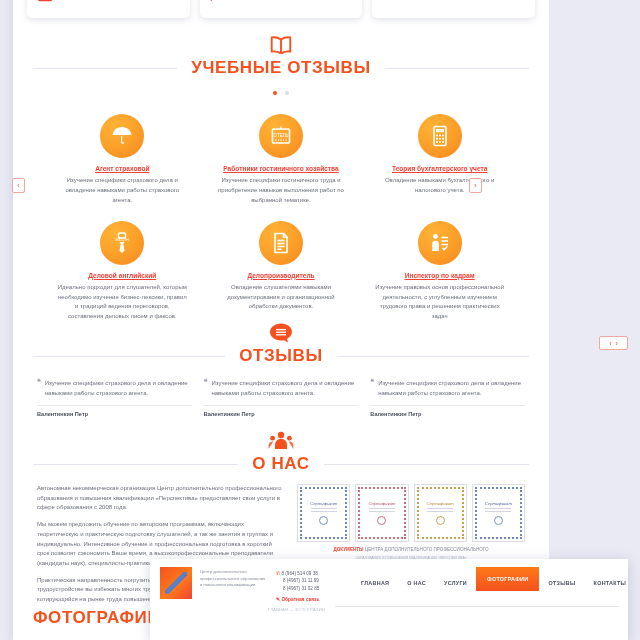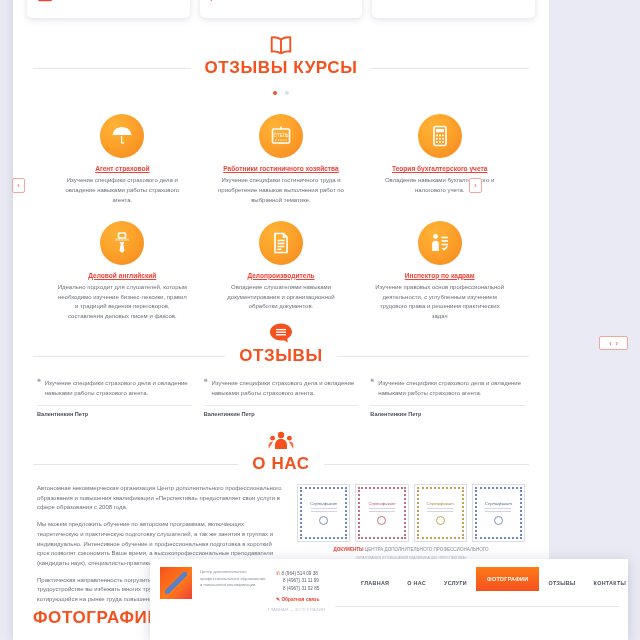--- a/index.html
+++ b/index.html
@@ -172,21 +172,21 @@
 
   <div style="position:absolute;left:13px;top:28px;width:536px;">
     <div class="sec-head">
       <span class="sec-ico">
         <svg viewBox="0 0 28 22" fill="none" stroke="currentColor" stroke-width="2">
             <path d="M14 5c-3-2.2-6-2.6-10-2.2V18c4-.4 7 0 10 2.2M14 5c3-2.2 6-2.6 10-2.2V18c-4-.4-7 0-10 2.2M14 5v15.2"></path>
           </svg>
       </span>
       <span class="sec-title-wrap">
         <span class="sec-line"></span>
-        <span class="sec-title">ОТЗЫВЫ КУРСЫ</span>
+        <span class="sec-title">УЧЕБНЫЕ ОТЗЫВЫ</span>
       </span>
       <div class="dots">
         <span class="dot on"></span>
         <span class="dot"></span>
       </div>
     </div>
 
     <div class="courses">
       <div class="course-row">
         <div class="course">

